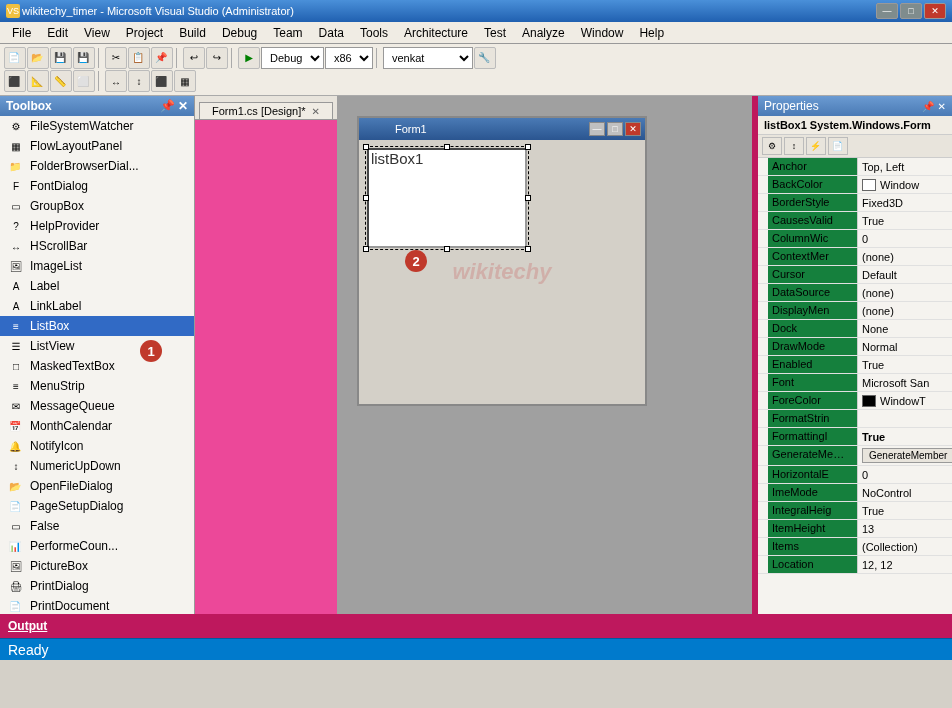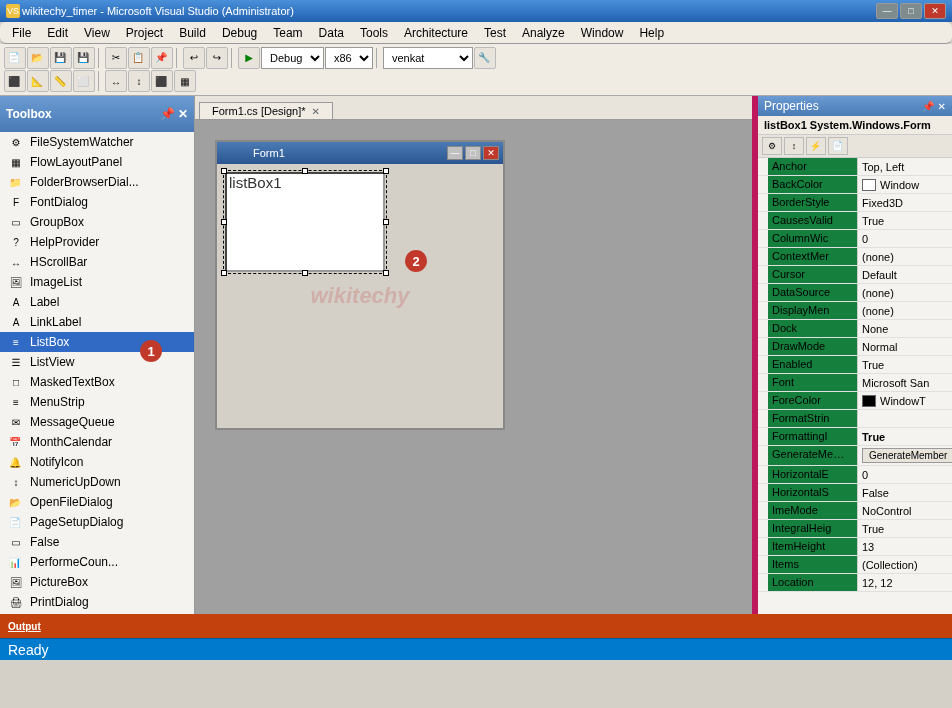--- a/index.html
+++ b/index.html
@@ -9,43 +9,43 @@
     .title-bar { background: linear-gradient(to bottom, #4a90d9, #2060b0); color: white; height: 22px; display: flex; align-items: center; padding: 0 6px; justify-content: space-between; user-select: none; }
     .title-bar-left { display: flex; align-items: center; gap: 2px; font-size: 11px; }
     .title-bar-icon { width: 14px; height: 14px; background: #f0c040; border-radius: 2px; display: inline-block; font-size: 9px; display: flex; align-items: center; justify-content: center; }
     .title-bar-buttons { display: flex; gap: 2px; }
     .title-btn { width: 22px; height: 16px; background: #c0392b; border: 1px solid #999; border-radius: 2px; cursor: pointer; display: flex; align-items: center; justify-content: center; font-size: 9px; color: white; }
     .title-btn.min { background: #7f8c8d; }
     .title-btn.max { background: #7f8c8d; }
     .title-btn.close { background: #c0392b; }
 
     
-    .menu-bar { background: #f0ece4; height: 22px; display: flex; align-items: center; border-bottom: 1px solid #999; padding: 0 4px; border-radius: 6px; }
+    .menu-bar { background: #f0ece4; height: 22px; display: flex; align-items: center; border-bottom: 1px solid #999; padding: 0 4px; }
     .menu-item { padding: 2px 8px; font-size: 12px; cursor: pointer; }
 
     
     .toolbar-area { background: #f0ece4; border-bottom: 1px solid #aaa; padding: 2px 4px; display: flex; flex-wrap: wrap; gap: 1px; min-height: 52px; }
     .toolbar-row { display: flex; align-items: center; gap: 1px; width: 100%; }
     .tb-btn { width: 22px; height: 22px; background: #e8e4dc; border: 1px solid #bbb; border-radius: 2px; cursor: pointer; display: flex; align-items: center; justify-content: center; font-size: 10px; }
     .tb-sep { width: 4px; height: 20px; border-left: 1px solid #aaa; margin: 0 2px; }
     .tb-combo { height: 22px; border: 1px solid #999; background: white; font-size: 11px; padding: 0 4px; }
 
     
     .main-layout { display: flex; width: 952px; height: calc(708px - 22px - 22px - 52px - 26px - 24px - 22px); }
 
     
     .toolbox { width: 195px; background: #f5f3ef; border-right: 1px solid #999; display: flex; flex-direction: column; overflow: hidden; }
-    .toolbox-header { background: linear-gradient(to bottom, #6b9bd2, #4a7ab5); color: white; padding: 11px 6px; font-size: 12px; font-weight: bold; display: flex; justify-content: space-between; align-items: center; }
+    .toolbox-header { background: linear-gradient(to bottom, #6b9bd2, #4a7ab5); color: white; padding: 3px 6px; font-size: 12px; font-weight: bold; display: flex; justify-content: space-between; align-items: center; }
     .toolbox-list { flex: 1; overflow-y: auto; }
     .toolbox-item { display: flex; align-items: center; gap: 6px; padding: 2px 8px; font-size: 12px; cursor: pointer; }
     .toolbox-item.selected { background: #316ac5; color: white; }
     .toolbox-icon { width: 16px; height: 16px; display: flex; align-items: center; justify-content: center; font-size: 10px; flex-shrink: 0; }
 
     
-    .center-area { flex: 1; display: flex; flex-direction: column; background: #be185d; overflow: hidden; }
+    .center-area { flex: 1; display: flex; flex-direction: row; background: #ec4899; overflow: hidden; }
     .tab-bar { background: #e8e4dc; border-bottom: 1px solid #999; display: flex; align-items: flex-end; padding: 0 4px; height: 24px; }
     .tab { padding: 2px 12px; font-size: 11px; border: 1px solid #999; border-bottom: none; background: white; cursor: pointer; display: flex; align-items: center; gap: 6px; }
     .tab.active { background: #f0ece4; }
     .tab-close { font-size: 10px; color: #666; }
     .design-canvas { flex: 1; background: #a0a0a0; display: flex; align-items: flex-start; justify-content: flex-start; padding: 20px; overflow: auto; position: relative; }
     .form-window { background: #d4d0c8; border: 2px solid #888; width: 290px; height: 290px; position: relative; }
     .form-title-bar { background: linear-gradient(to bottom, #4a7ab5, #2a5590); color: white; height: 22px; display: flex; align-items: center; padding: 0 4px; font-size: 11px; }
     .form-title-btn { width: 16px; height: 14px; background: #c0c0c0; border: 1px solid #888; font-size: 9px; display: flex; align-items: center; justify-content: center; margin-left: 2px; }
     .form-body { background: #d4d0c8; padding: 4px; position: relative; width: 100%; height: calc(100% - 22px); }
     .listbox-widget { position: absolute; top: 8px; left: 8px; width: 160px; height: 100px; background: white; border: 2px inset #999; overflow: hidden; }
@@ -68,21 +68,21 @@
     .props-tb-btn { width: 20px; height: 18px; background: #e8e4dc; border: 1px solid #bbb; font-size: 9px; cursor: pointer; display: flex; align-items: center; justify-content: center; }
     .props-list { flex: 1; overflow-y: auto; font-size: 11px; }
     .prop-row { display: flex; border-bottom: 1px solid #e0e0e0; min-height: 18px; }
     .prop-name { width: 90px; padding: 2px 4px; border-right: 1px solid #ccc; background: #15803d; flex-shrink: 0; overflow: hidden; text-overflow: ellipsis; white-space: nowrap; }
     .prop-value { flex: 1; padding: 2px 4px; overflow: hidden; text-overflow: ellipsis; white-space: nowrap; display: flex; align-items: center; gap: 4px; }
     .color-swatch { width: 14px; height: 12px; border: 1px solid #666; display: inline-block; flex-shrink: 0; }
     .prop-btn { background: #e8e4dc; border: 1px solid #999; padding: 1px 6px; font-size: 10px; cursor: pointer; }
     .prop-expand { width: 10px; color: #666; display: flex; align-items: center; justify-content: center; flex-shrink: 0; padding: 0 2px; }
 
     
-    .output-bar { height: 24px; background: #c2410c; color: white; display: flex; align-items: center; padding: 0 8px; font-size: 10px; font-weight: bold; text-decoration: underline; }
+    .output-bar { height: 24px; background: #be185d; color: white; display: flex; align-items: center; padding: 0 8px; font-size: 12px; font-weight: bold; text-decoration: underline; }
     .status-bar { height: 22px; background: #007acc; color: white; display: flex; align-items: center; padding: 1px 8px; font-size: 14px; border-top: 1px solid #005a9e; }
 
     
     ::-webkit-scrollbar { width: 8px; height: 8px; }
     ::-webkit-scrollbar-track { background: #f0ece4; }
     ::-webkit-scrollbar-thumb { background: #b0a898; border: 1px solid #999; }
   </style>
 </head>
 <body>
 
@@ -446,27 +446,20 @@
     </div>
         <div class="prop-row">
       <div class="prop-expand"></div>
       <div class="prop-name" title="HorizontalE">HorizontalE</div>
       <div class="prop-value">
             <span style="">0</span>
           </div>
     </div>
         <div class="prop-row">
       <div class="prop-expand"></div>
-      <div class="prop-name" title="HorizontalS">HorizontalS</div>
-      <div class="prop-value">
-            <span style="">False</span>
-          </div>
-    </div>
-        <div class="prop-row">
-      <div class="prop-expand"></div>
       <div class="prop-name" title="ImeMode">ImeMode</div>
       <div class="prop-value">
             <span style="">NoControl</span>
           </div>
     </div>
         <div class="prop-row">
       <div class="prop-expand"></div>
       <div class="prop-name" title="IntegralHeig">IntegralHeig</div>
       <div class="prop-value">
             <span style="">True</span>

